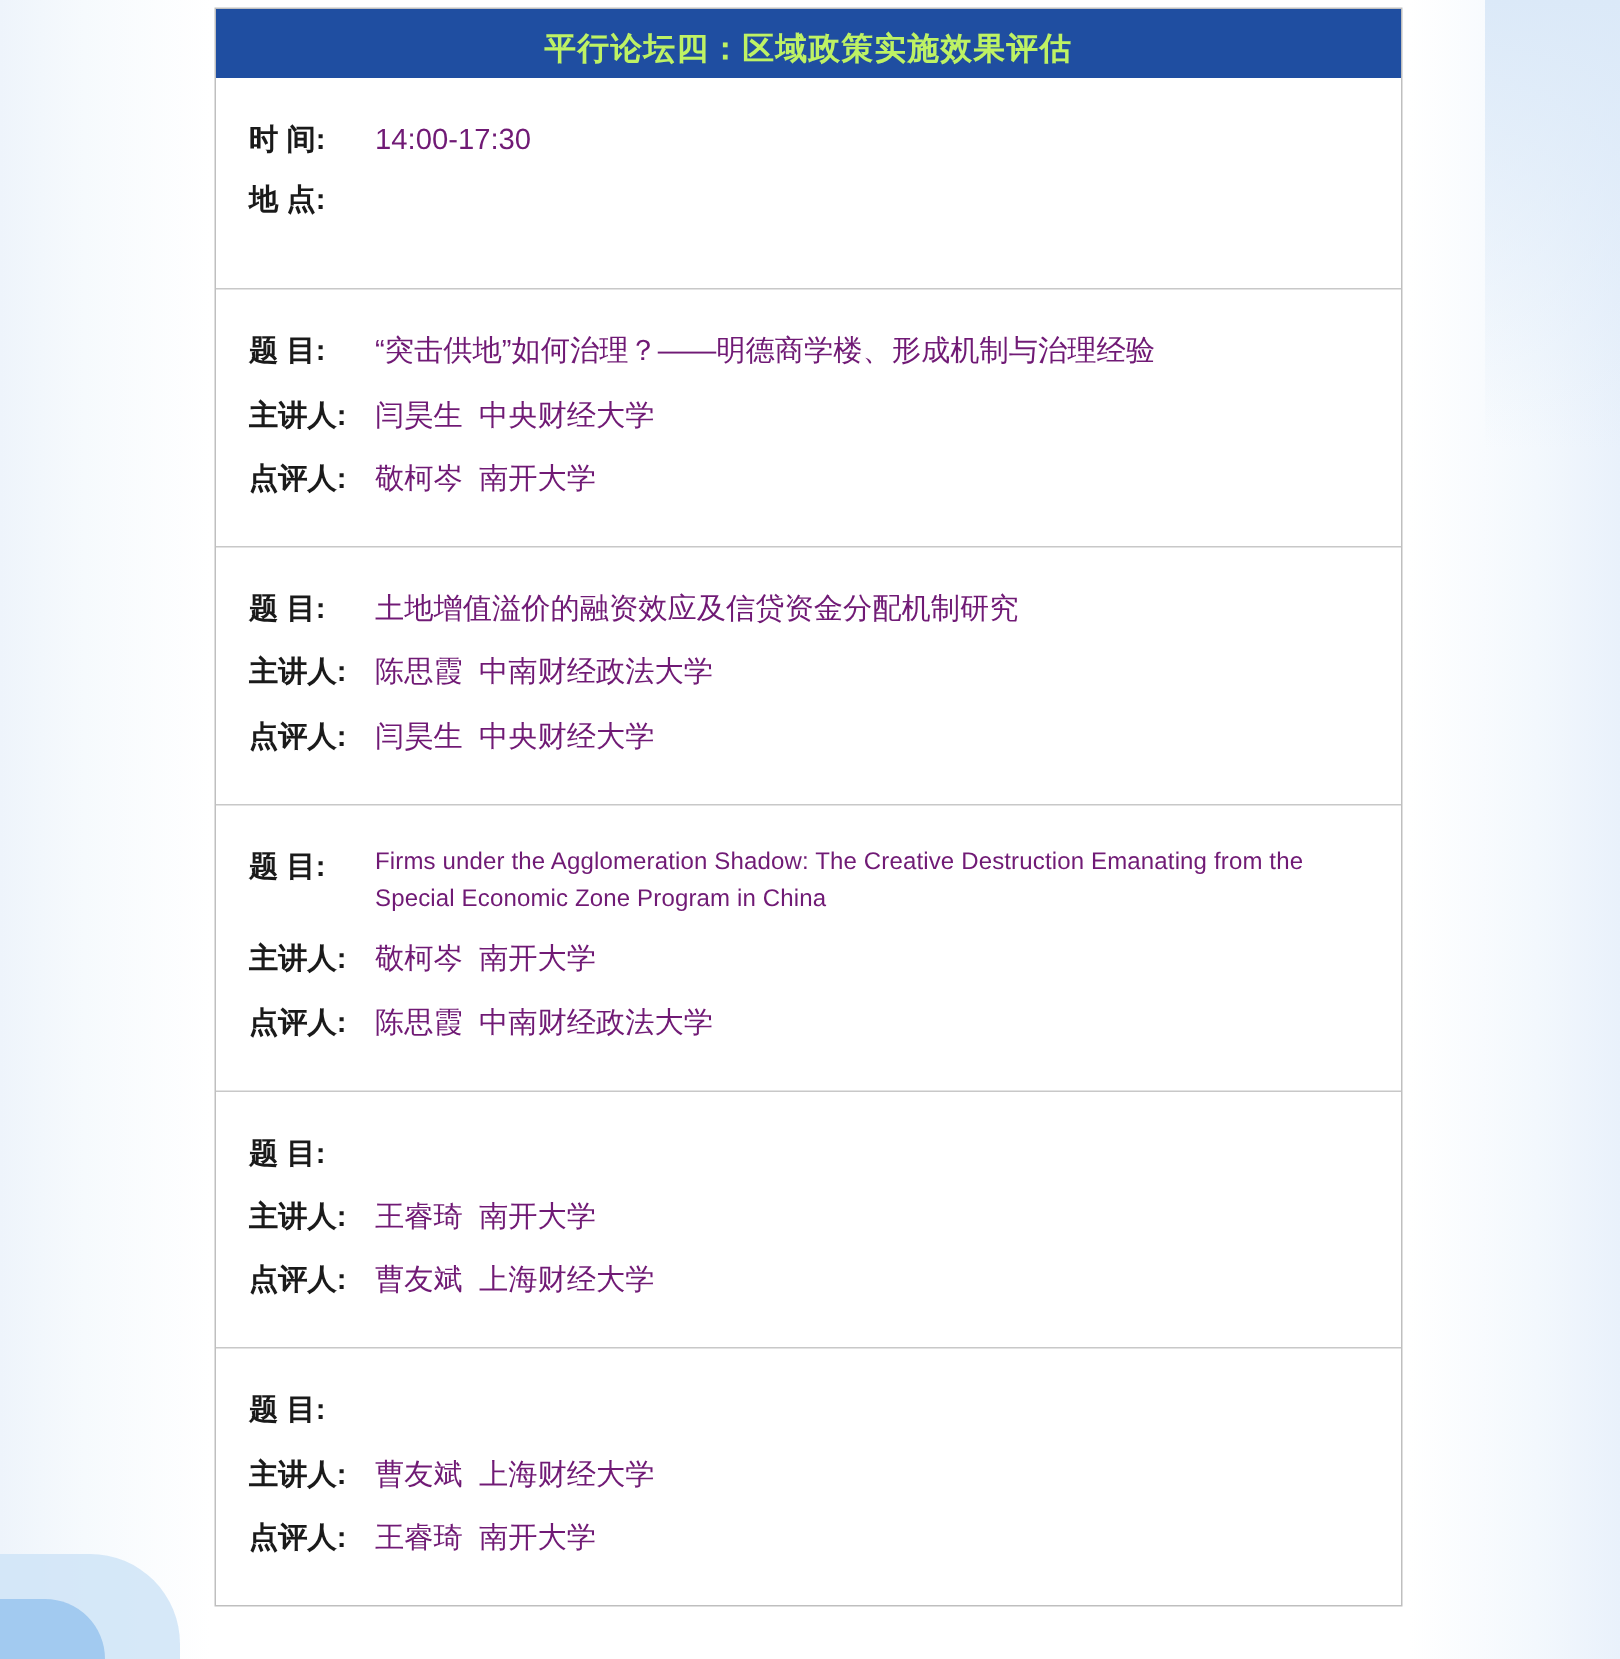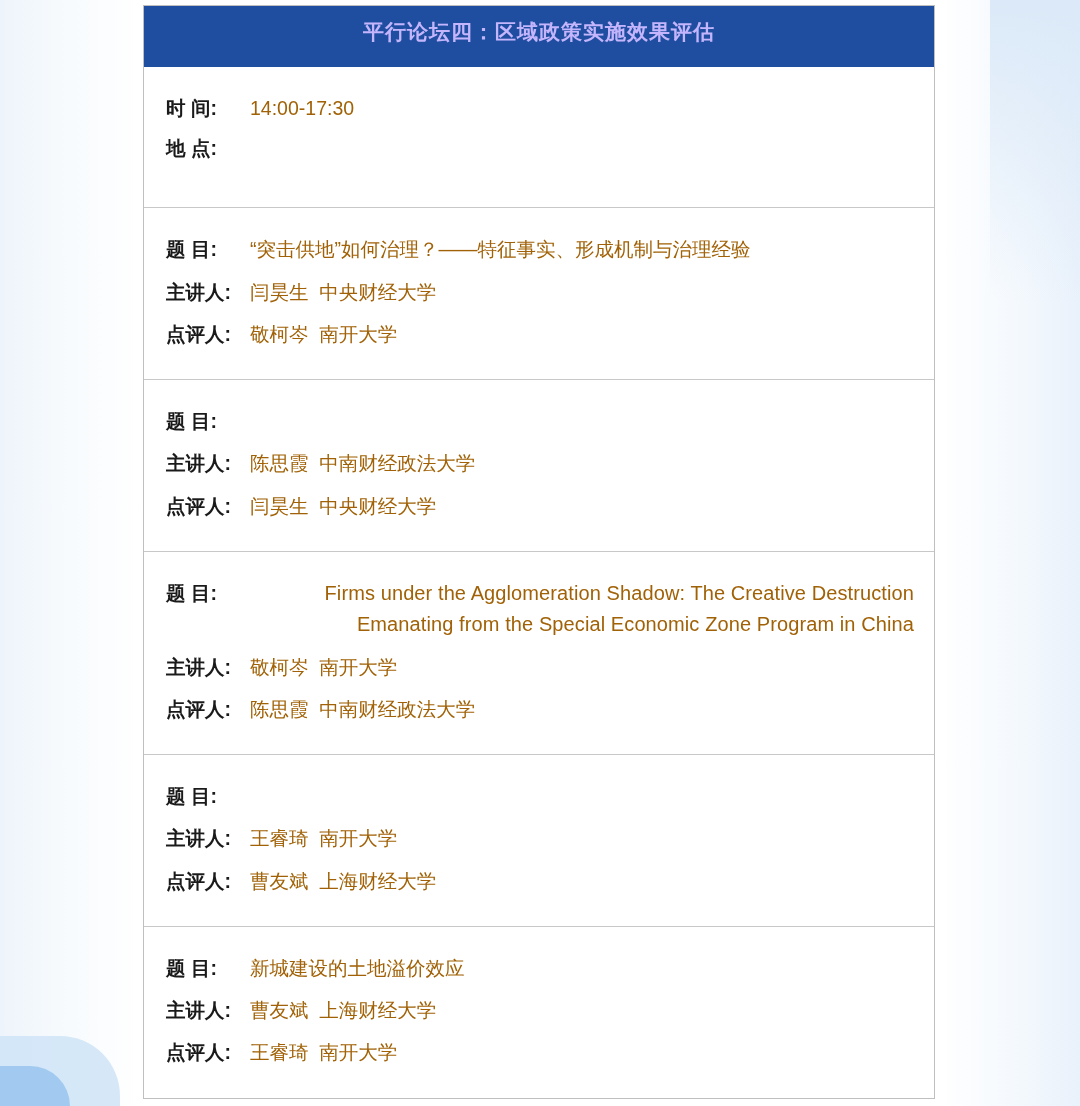--- a/index.html
+++ b/index.html
@@ -72,25 +72,25 @@
     top: 5px;
     width: 792px;
     border: 1px solid #bfbfbf;
     background: #ffffff;
     box-sizing: border-box;
     z-index: 2;
   }
 
   .session-header {
     background: #1f4ea1;
-    color: #c4b5fd;
+    color: #bef264;
     font-size: 21px;
     font-weight: bold;
     text-align: center;
-    padding: 12px 10px 21px 10px;
+    padding: 12px 10px 6px 10px;
     letter-spacing: 1px;
     box-sizing: border-box;
   }
 
   .block {
     padding: 22px 0 20px 0;
     border-bottom: 1px solid #c8c8c8;
     box-sizing: border-box;
   }
   .block:last-child {
@@ -112,29 +112,28 @@
     font-size: 19.5px;
     font-weight: bold;
     color: #1a1a1a;
     white-space: nowrap;
     width: 84px;
     flex: 0 0 84px;
     line-height: 1.55;
   }
   .row-value {
     font-size: 19.5px;
-    color: #a16207;
+    color: #701a75;
     line-height: 1.55;
     flex: 1 1 auto;
     white-space: pre-wrap;
   }
   .row-value.latin {
-    font-size: 20px;
+    font-size: 16px;
     letter-spacing: .1px;
-    text-align: right;
   }
 
   .info-block .row {
     margin-bottom: 10px;
   }
 
   
   .block.info {
     padding-top: 26px;
     padding-bottom: 34px;
@@ -163,35 +162,36 @@
       <div class="row-value">14:00-17:30</div>
     </div>
     <div class="row">
       <div class="row-label">地  点:</div>
     </div>
   </div>
 
   <div class="block paper">
     <div class="row">
       <div class="row-label">题  目:</div>
-      <div class="row-value">“突击供地”如何治理？——特征事实、形成机制与治理经验</div>
+      <div class="row-value">“突击供地”如何治理？——明德商学楼、形成机制与治理经验</div>
     </div>
     <div class="row">
       <div class="row-label">主讲人:</div>
       <div class="row-value">闫昊生  中央财经大学</div>
     </div>
     <div class="row">
       <div class="row-label">点评人:</div>
       <div class="row-value">敬柯岑  南开大学</div>
     </div>
   </div>
 
   <div class="block paper">
     <div class="row">
       <div class="row-label">题  目:</div>
+      <div class="row-value">土地增值溢价的融资效应及信贷资金分配机制研究</div>
     </div>
     <div class="row">
       <div class="row-label">主讲人:</div>
       <div class="row-value">陈思霞  中南财经政法大学</div>
     </div>
     <div class="row">
       <div class="row-label">点评人:</div>
       <div class="row-value">闫昊生  中央财经大学</div>
     </div>
   </div>
@@ -221,21 +221,20 @@
     </div>
     <div class="row">
       <div class="row-label">点评人:</div>
       <div class="row-value">曹友斌  上海财经大学</div>
     </div>
   </div>
 
   <div class="block paper">
     <div class="row">
       <div class="row-label">题  目:</div>
-      <div class="row-value">新城建设的土地溢价效应</div>
     </div>
     <div class="row">
       <div class="row-label">主讲人:</div>
       <div class="row-value">曹友斌  上海财经大学</div>
     </div>
     <div class="row">
       <div class="row-label">点评人:</div>
       <div class="row-value">王睿琦  南开大学</div>
     </div>
   </div>

